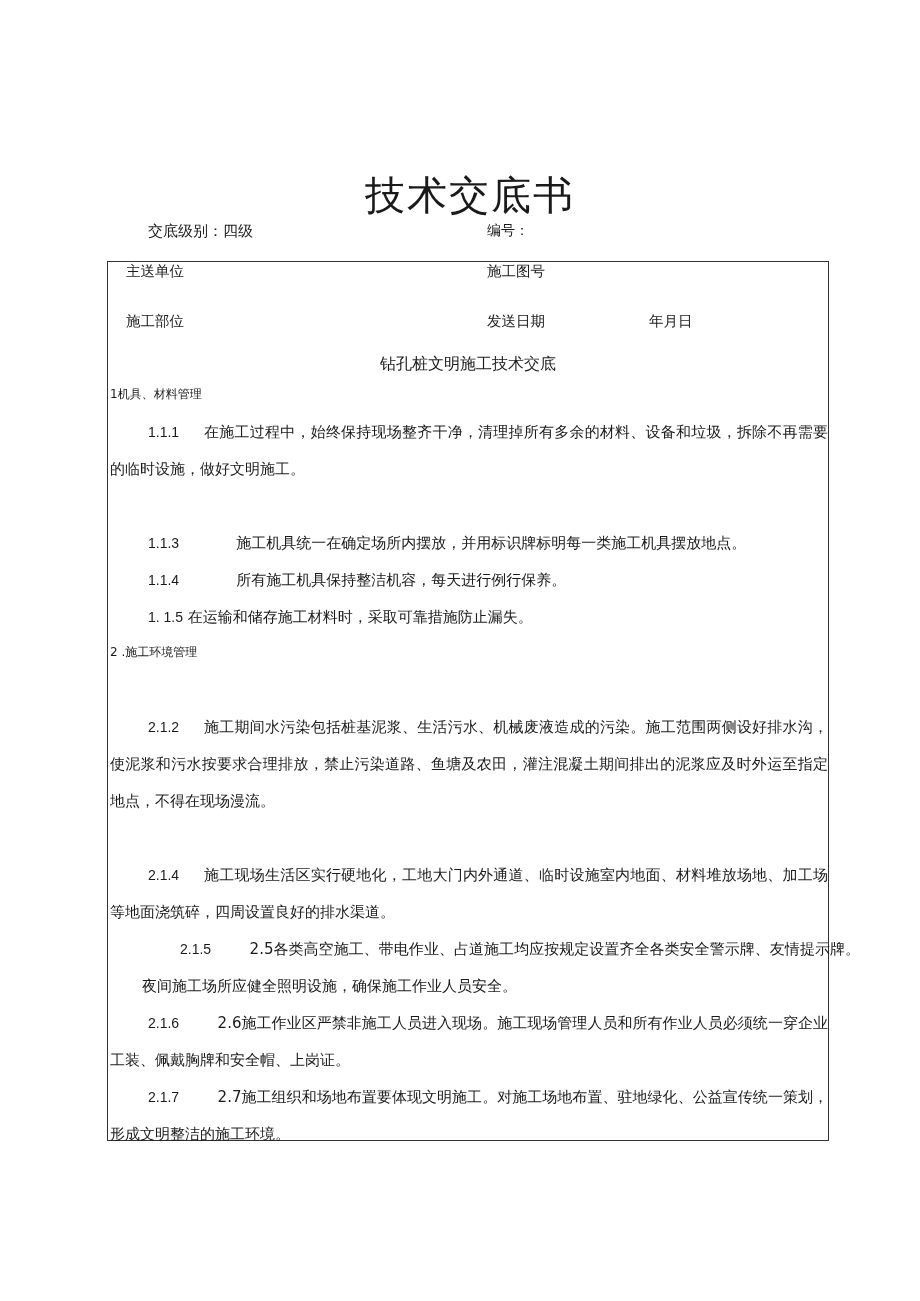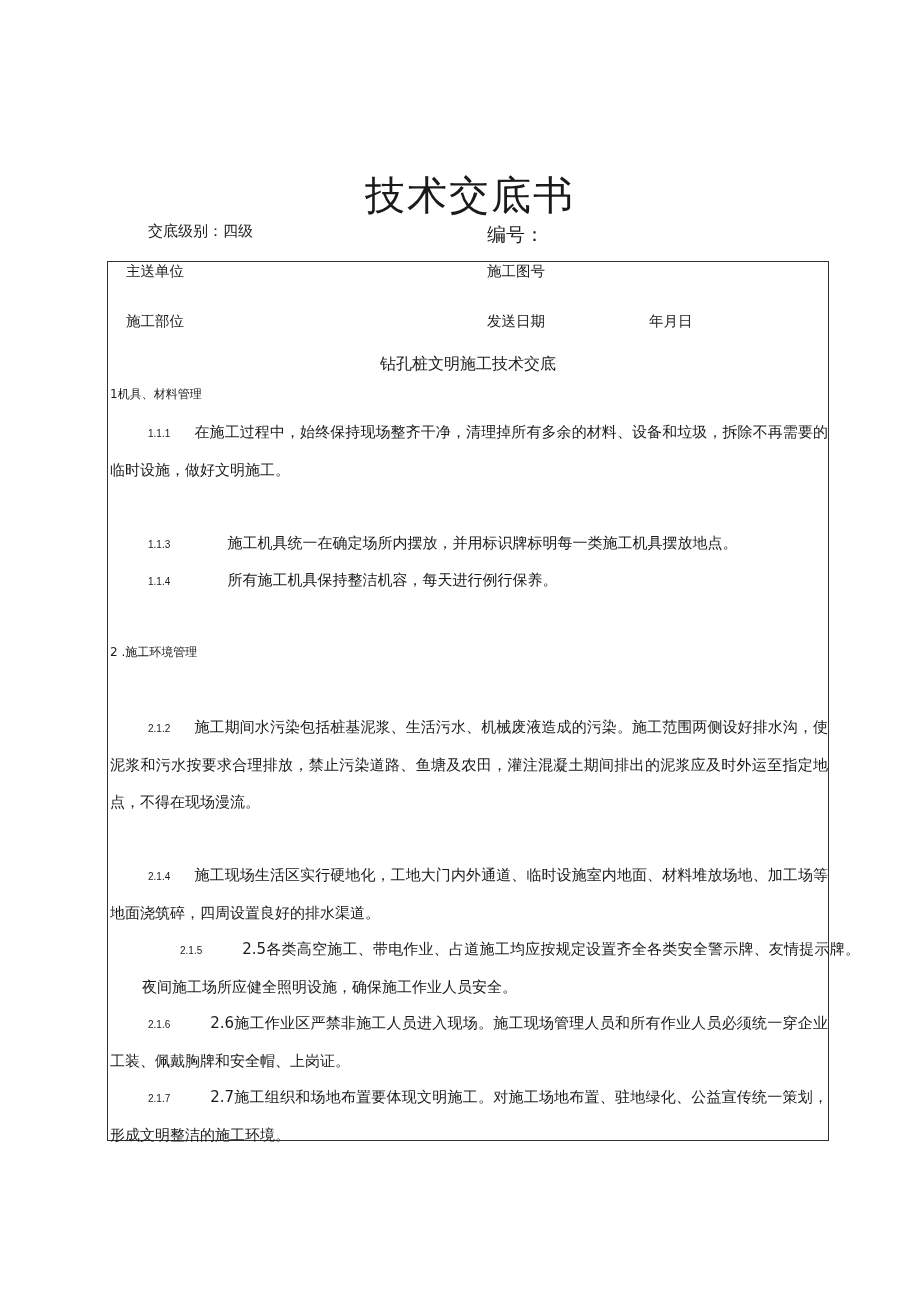--- a/index.html
+++ b/index.html
@@ -1,25 +1,25 @@
 <!DOCTYPE html>
 <html><head>
 <meta charset="utf-8">
 <style>
   html, body { margin:0; padding:0; background:#ffffff; }
   body { width:920px; height:1301px; position:relative; font-family:"DejaVu Sans", "Liberation Sans", sans-serif; color:#1a1a1a; overflow:hidden; }
   .title { position:absolute; left:0; width:940px; top:168px; text-align:center; font-size:40px; font-family:"DejaVu Serif", serif; letter-spacing:2px; font-weight:normal; }
   .meta-left { position:absolute; left:148px; top:222px; font-size:15px; }
-  .meta-right { position:absolute; left:487px; top:222px; font-size:19px; }
+  .meta-right { position:absolute; left:487px; top:222px; font-size:14px; }
   .box { position:absolute; left:107px; top:261px; width:722px; height:880px; border:1.5px solid #333; box-sizing:border-box; }
   .cell { position:absolute; font-size:14.5px; }
   .heading-center { position:absolute; left:0; width:100%; text-align:center; top:92px; font-size:16px; }
   .sec { position:absolute; left:2px; font-size:12px; }
   .para { position:absolute; left:2px; width:718px; font-size:15px; line-height:37px; text-align:justify; }
-  .num { font-family:"Liberation Sans", sans-serif; font-size:10px; display:inline-block; }
+  .num { font-family:"Liberation Sans", sans-serif; font-size:14px; display:inline-block; }
   .ind { padding-left:38px; }
 </style>
 </head>
 <body>
 
 <div class="title">技术交底书</div>
 <div class="meta-left">交底级别：四级</div>
 <div class="meta-right">编号：</div>
 
 <div class="box">
@@ -29,20 +29,21 @@
   <div class="cell" style="left:379px;top:50px;">发送日期</div>
   <div class="cell" style="left:541px;top:50px;">年月日</div>
 
   <div class="heading-center">钻孔桩文明施工技术交底</div>
 
   <div class="sec" style="top:124px;">1机具、材料管理</div>
 
   <div class="para" style="top:152px;"><span class="ind"></span><span class="num">1.1.1</span>&nbsp;&nbsp;&nbsp;&nbsp;&nbsp;<span>在施工过程中，始终保持现场整齐干净，清理掉所有多余的材料、设备和垃圾，拆除不再需要的临时设施，做好文明施工。</span></div>
   <div class="para" style="top:263px;"><span class="ind"></span><span class="num">1.1.3</span>&nbsp;&nbsp;&nbsp;&nbsp;&nbsp;&nbsp;&nbsp;&nbsp;&nbsp;&nbsp;&nbsp;&nbsp;<span>施工机具统一在确定场所内摆放，并用标识牌标明每一类施工机具摆放地点。</span></div>
   <div class="para" style="top:300px;"><span class="ind"></span><span class="num">1.1.4</span>&nbsp;&nbsp;&nbsp;&nbsp;&nbsp;&nbsp;&nbsp;&nbsp;&nbsp;&nbsp;&nbsp;&nbsp;<span>所有施工机具保持整洁机容，每天进行例行保养。</span></div>
+  <div class="para" style="top:337px;"><span class="ind"></span><span class="num">1. 1.5</span>&nbsp;<span>在运输和储存施工材料时，采取可靠措施防止漏失。</span></div>
 
   <div class="sec" style="top:382px;">2 .施工环境管理</div>
 
   <div class="para" style="top:447px;"><span class="ind"></span><span class="num">2.1.2</span>&nbsp;&nbsp;&nbsp;&nbsp;&nbsp;<span>施工期间水污染包括桩基泥浆、生活污水、机械废液造成的污染。施工范围两侧设好排水沟，使泥浆和污水按要求合理排放，禁止污染道路、鱼塘及农田，灌注混凝土期间排出的泥浆应及时外运至指定地点，不得在现场漫流。</span></div>
   <div class="para" style="top:595px;"><span class="ind"></span><span class="num">2.1.4</span>&nbsp;&nbsp;&nbsp;&nbsp;&nbsp;<span>施工现场生活区实行硬地化，工地大门内外通道、临时设施室内地面、材料堆放场地、加工场等地面浇筑碎，四周设置良好的排水渠道。</span></div>
   <div class="para" style="top:669px;margin-left:32px;"><span class="ind"></span><span class="num">2.1.5</span>&nbsp;&nbsp;&nbsp;&nbsp;&nbsp;&nbsp;&nbsp;&nbsp;<span>2.5各类高空施工、带电作业、占道施工均应按规定设置齐全各类安全警示牌、友情提示牌。夜间施工场所应健全照明设施，确保施工作业人员安全。</span></div>
   <div class="para" style="top:743px;"><span class="ind"></span><span class="num">2.1.6</span>&nbsp;&nbsp;&nbsp;&nbsp;&nbsp;&nbsp;&nbsp;&nbsp;<span>2.6施工作业区严禁非施工人员进入现场。施工现场管理人员和所有作业人员必须统一穿企业工装、佩戴胸牌和安全帽、上岗证。</span></div>
   <div class="para" style="top:817px;"><span class="ind"></span><span class="num">2.1.7</span>&nbsp;&nbsp;&nbsp;&nbsp;&nbsp;&nbsp;&nbsp;&nbsp;<span>2.7施工组织和场地布置要体现文明施工。对施工场地布置、驻地绿化、公益宣传统一策划，形成文明整洁的施工环境。</span></div>
 </div>
 

